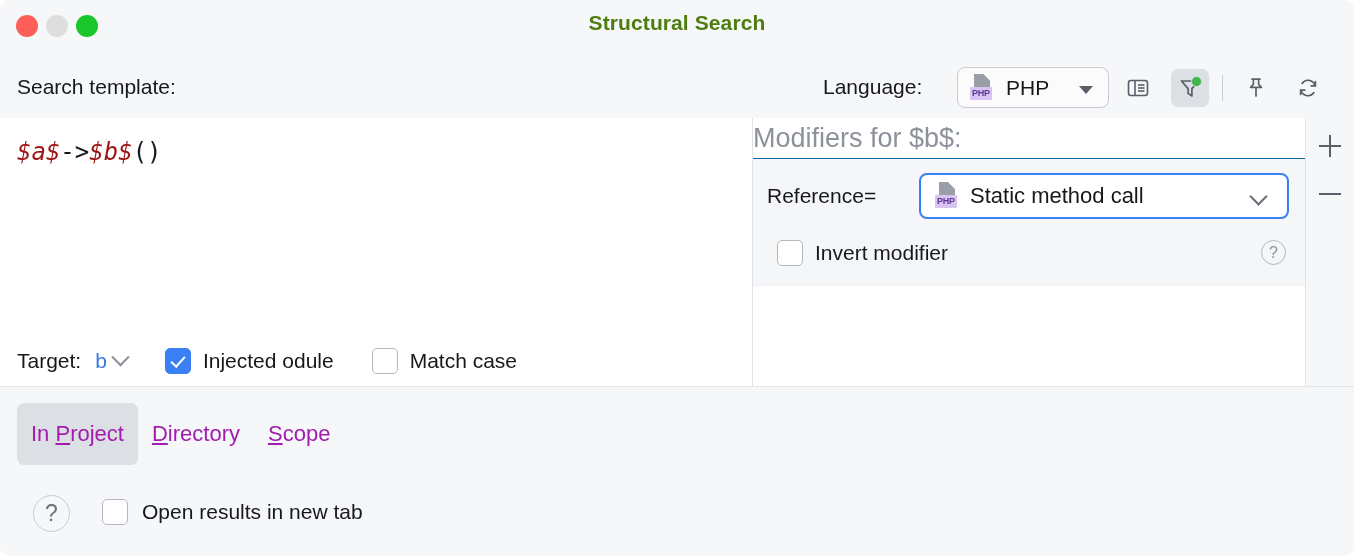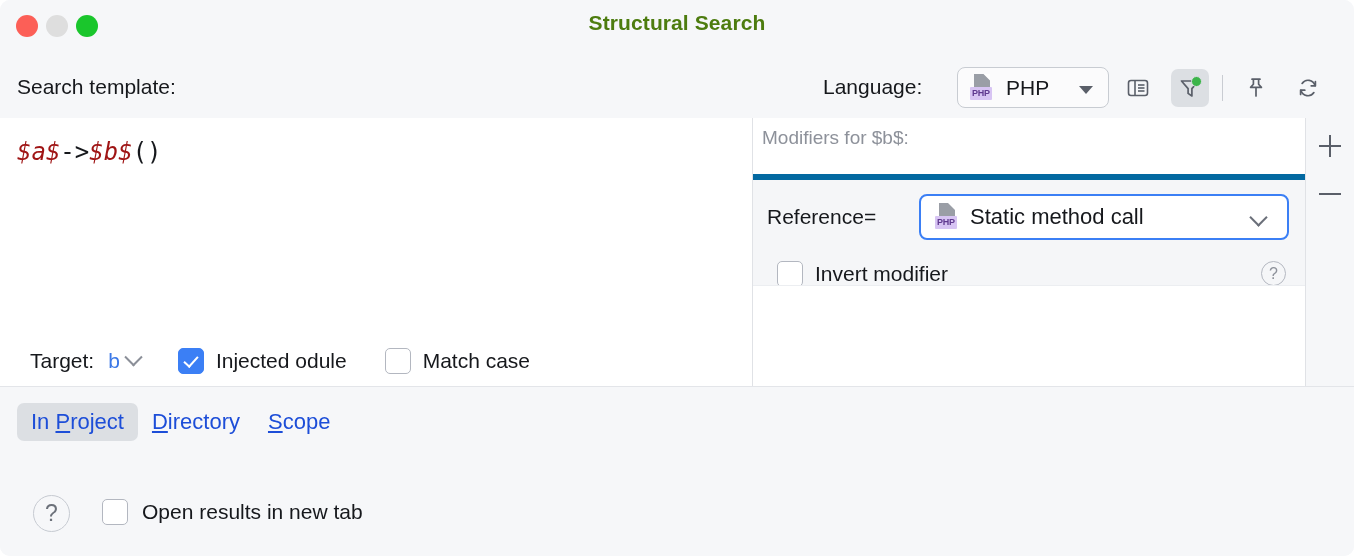--- a/index.html
+++ b/index.html
@@ -198,21 +198,21 @@
 
   
   .target-row {
     position: absolute;
     left: 0; top: 218px;
     width: 752px; height: 50px;
     display: flex;
     align-items: center;
   }
   .target-label {
-    margin-left: 30px;
+    margin-left: 17px;
     font-size: 21px;
     color: #16181c;
   }
   .target-pick {
     margin-left: 14px;
     display: flex;
     align-items: center;
     gap: 7px;
   }
   .target-pick .tp-text {
@@ -269,30 +269,30 @@
   }
   .mod-header {
     position: absolute;
     left: 0; top: 0;
     width: 552px; height: 40px;
     background: #ffffff;
     display: flex;
     align-items: center;
   }
   .mod-header .txt {
-    margin-left: 9px;
-    font-size: 19px;
+    margin-left: 0;
+    font-size: 27px;
     color: #8d919a;
   }
   .mod-body {
     position: absolute;
-    left: 0; top: 56px;
+    left: 0; top: 40px;
     width: 552px; height: 127px;
     background: #f5f6f8;
-    border-top: 6px solid #0369a1;
+    border-top: 1px solid #0369a1;
     box-sizing: border-box;
   }
   .ref-row {
     position: absolute;
     left: 0; top: 14px;
     width: 552px; height: 46px;
     display: flex;
     align-items: center;
   }
   .ref-label {
@@ -404,22 +404,22 @@
   }
   .tabs {
     position: absolute;
     left: 17px; top: 16px;
     display: flex;
     align-items: center;
     gap: 0px;
   }
   .tab {
     font-size: 22px;
-    color: #1d4ed8;
-    padding: 6px 14px;
+    color: #a21caf;
+    padding: 18px 14px;
     border-radius: 7px;
     white-space: nowrap;
   }
   .tab.selected { background: #dcdfe3; }
   .mn { text-decoration: underline; text-underline-offset: 2px; }
 
   
   .bottom {
     position: absolute;
     left: 0; top: 465px;

